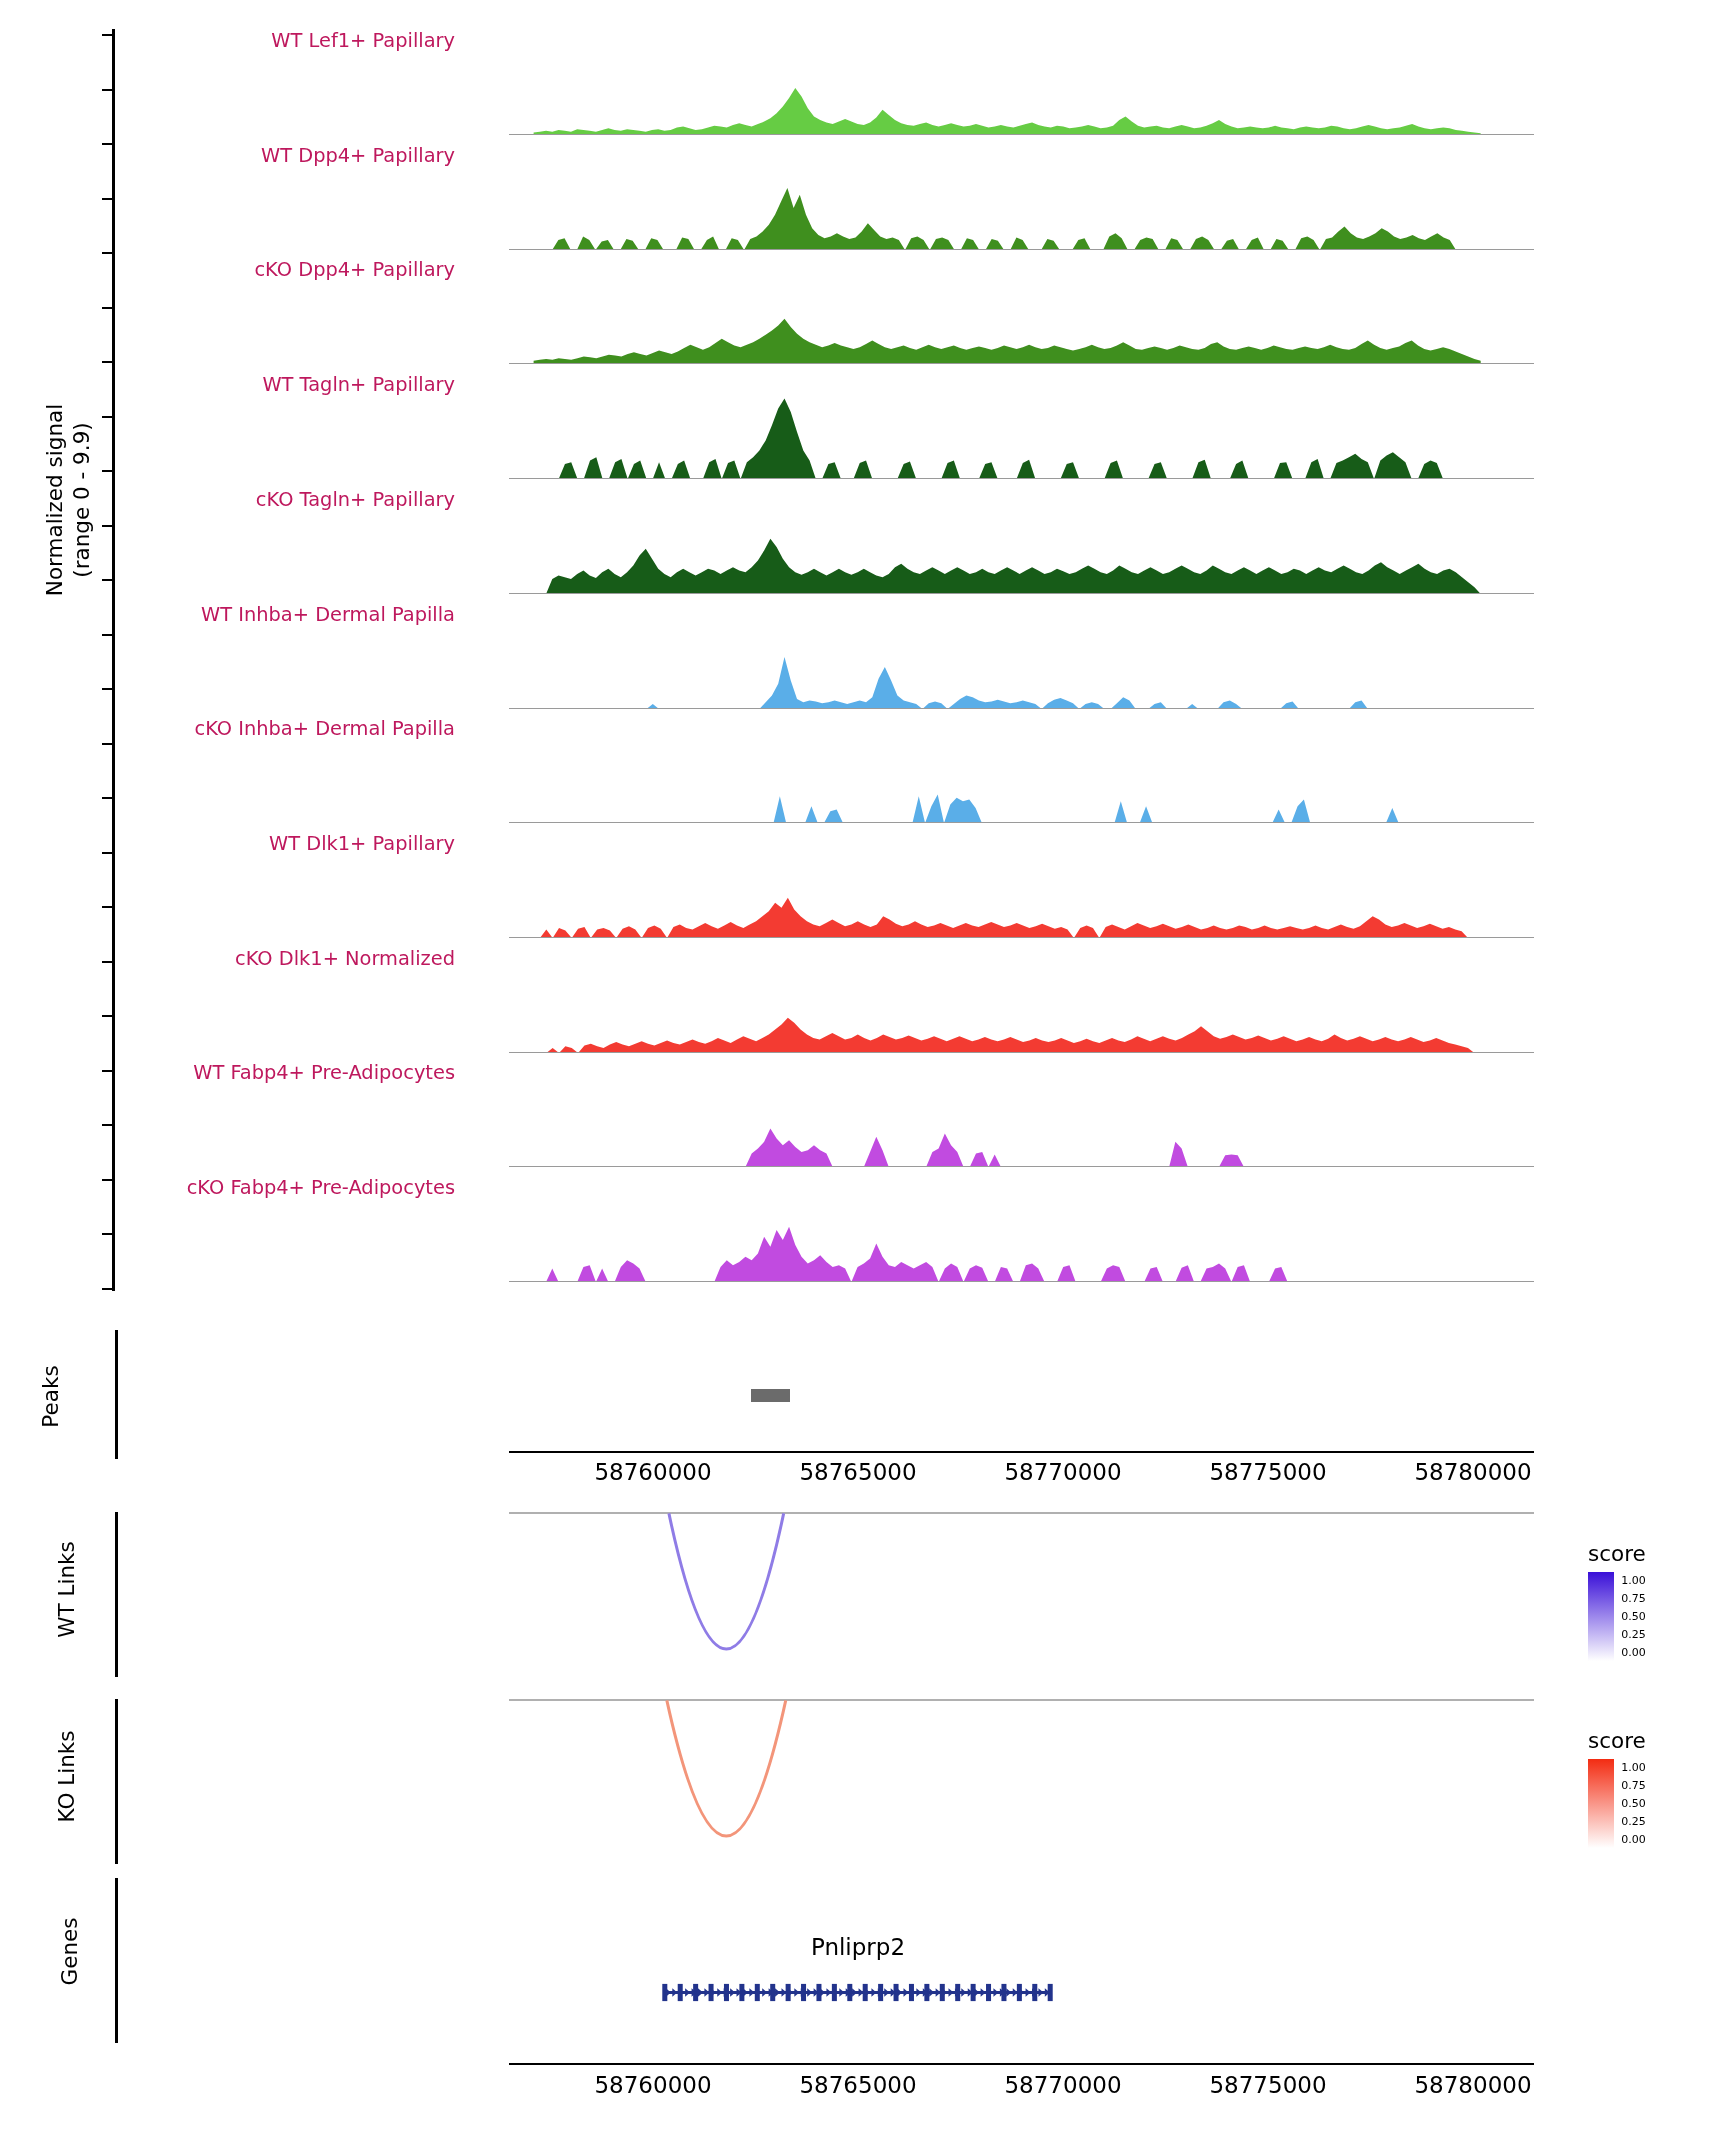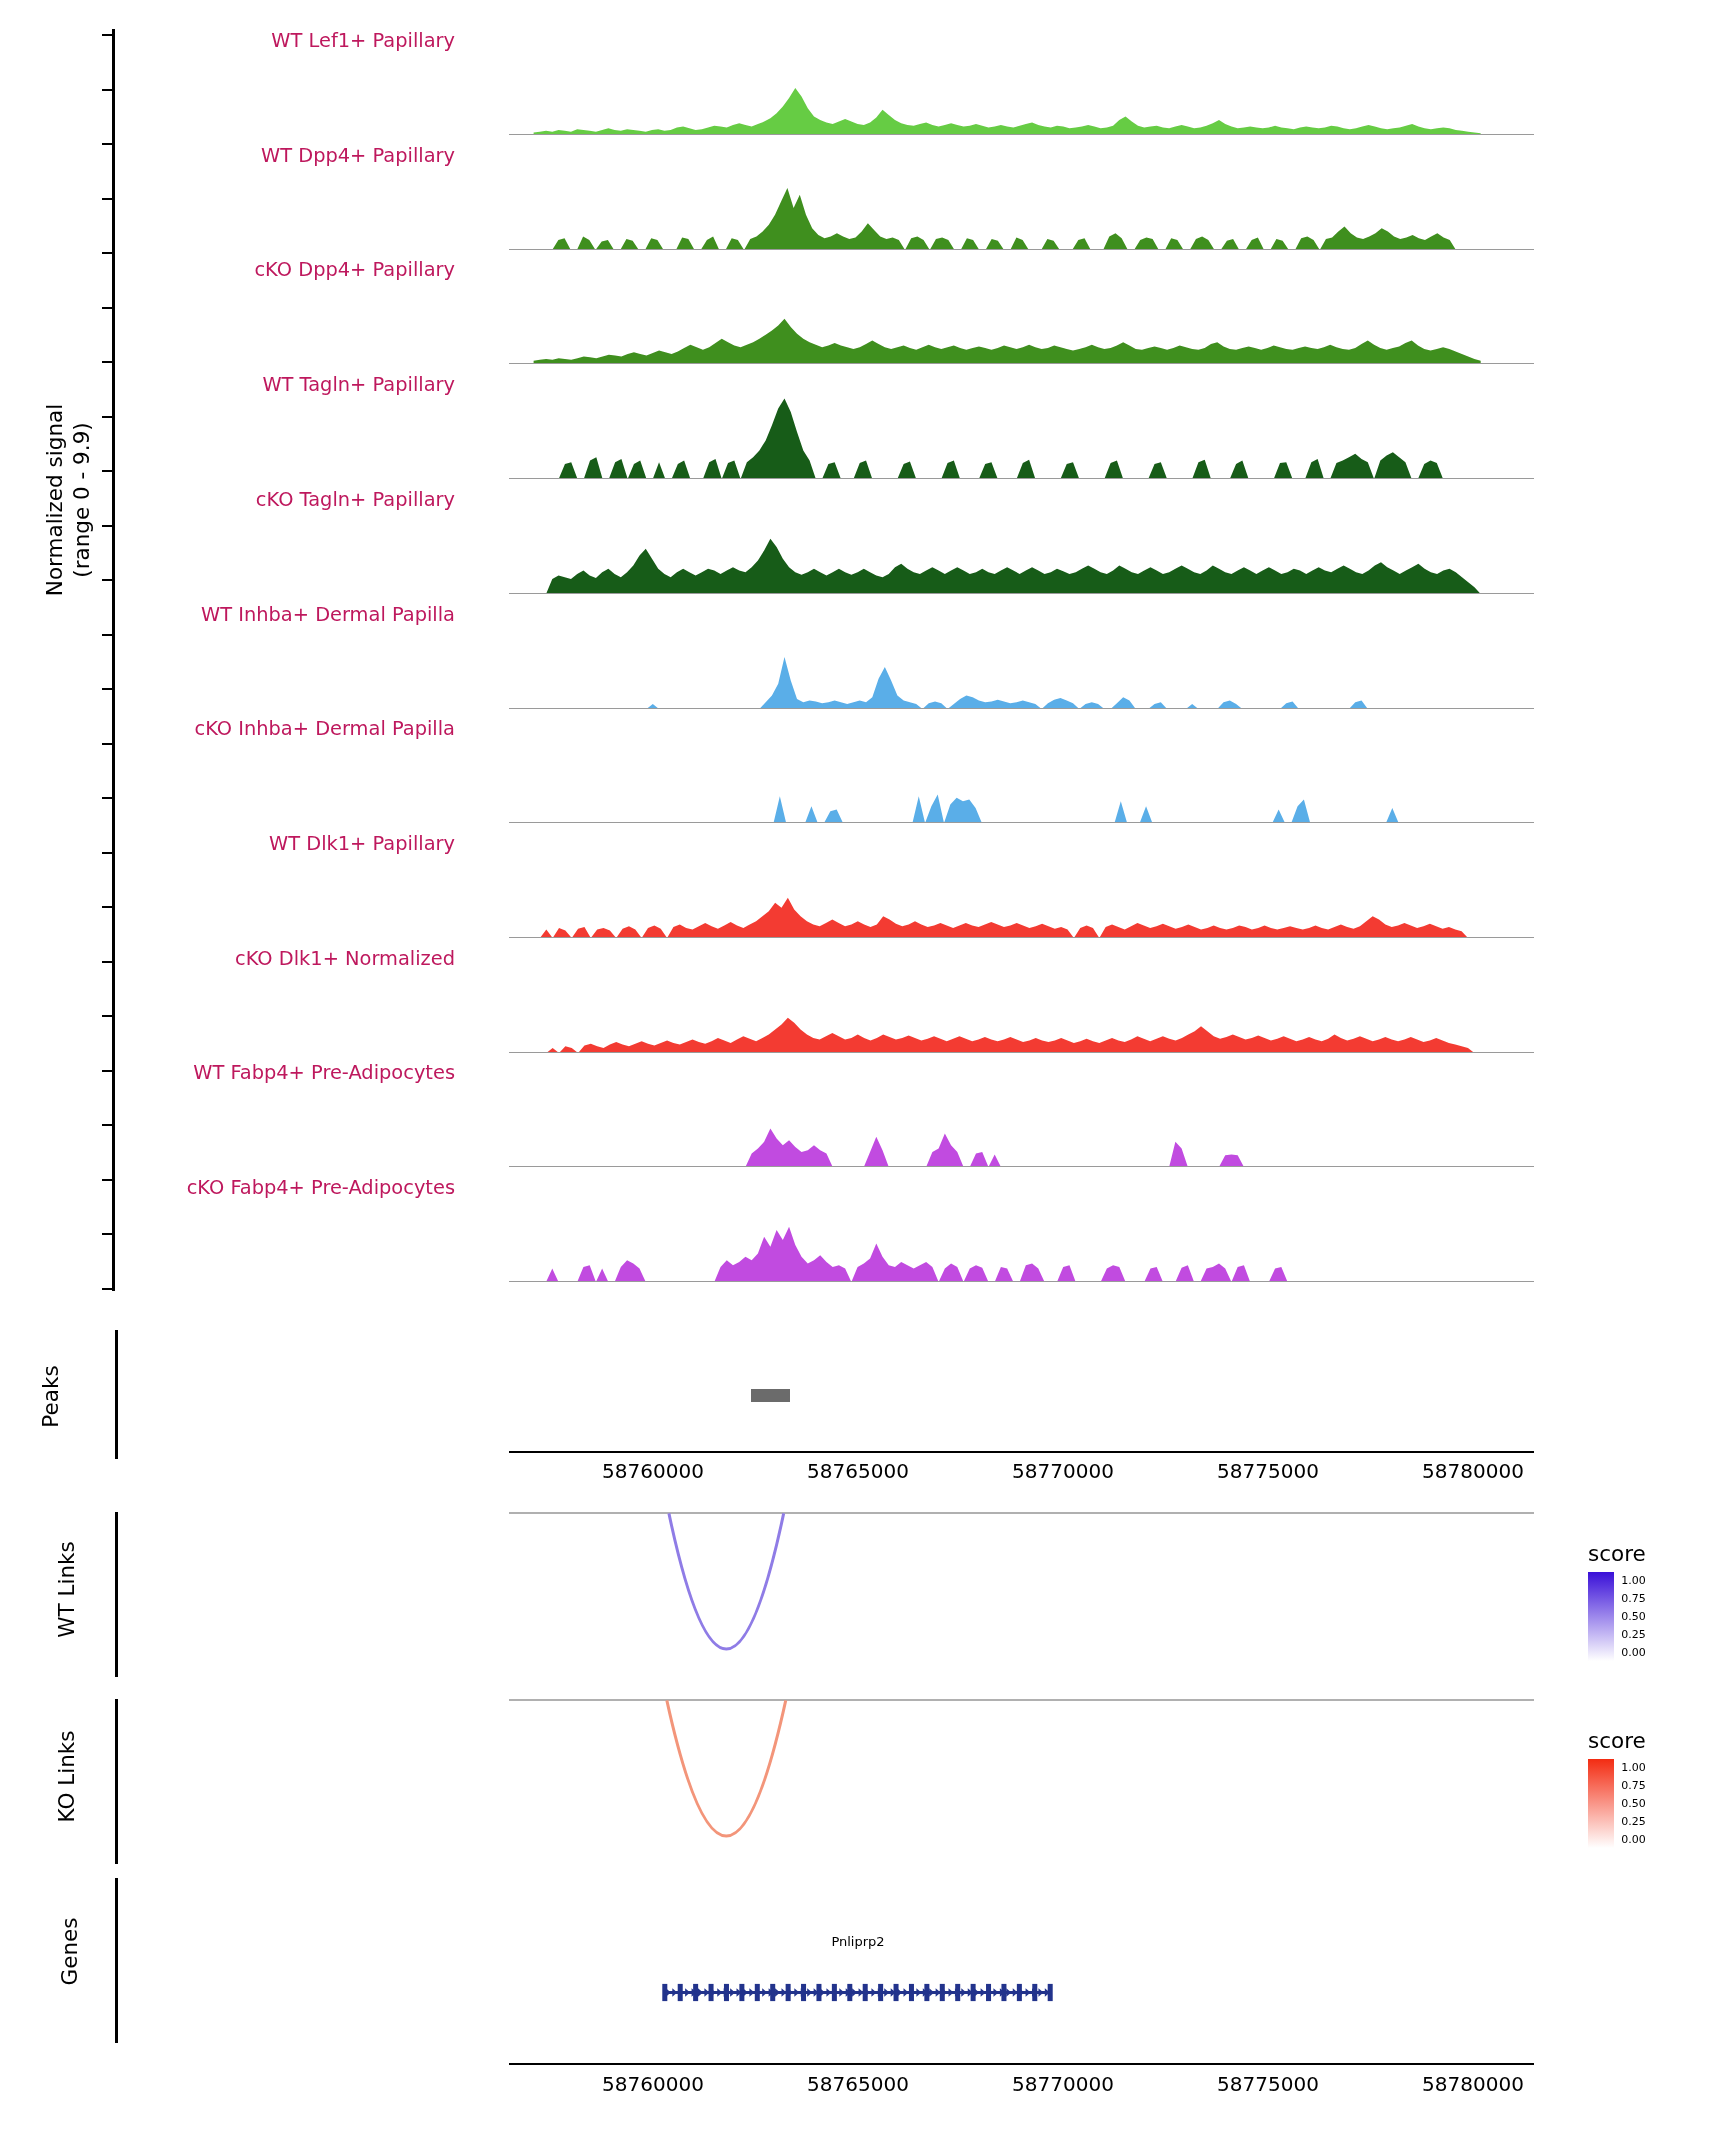--- a/index.html
+++ b/index.html
@@ -128,21 +128,21 @@
   
   .x-axis-line {
     position: absolute;
     left: 509px;
     width: 1025px;
     height: 2.2px;
     background: #000;
   }
   .x-tick-label {
     position: absolute;
-    font-size: 20px;
+    font-size: 23px;
     transform: translateX(-50%);
     white-space: nowrap;
   }
 
   
   .links-section {
     position: absolute;
     left: 0;
     width: 1721px;
   }
@@ -211,21 +211,21 @@
     position: absolute;
     left: -13px;
     top: 68px;
     width: 165px;
     text-align: center;
     transform: rotate(-90deg);
     font-size: 21.5px;
   }
   #gene-name {
     position: absolute;
-    font-size: 13px;
+    font-size: 23px;
     transform: translateX(-50%);
   }
   #gene-model-svg {
     position: absolute;
     left: 509px;
     width: 1025px;
     height: 43px;
     display: block;
   }
   #x-axis-title {

